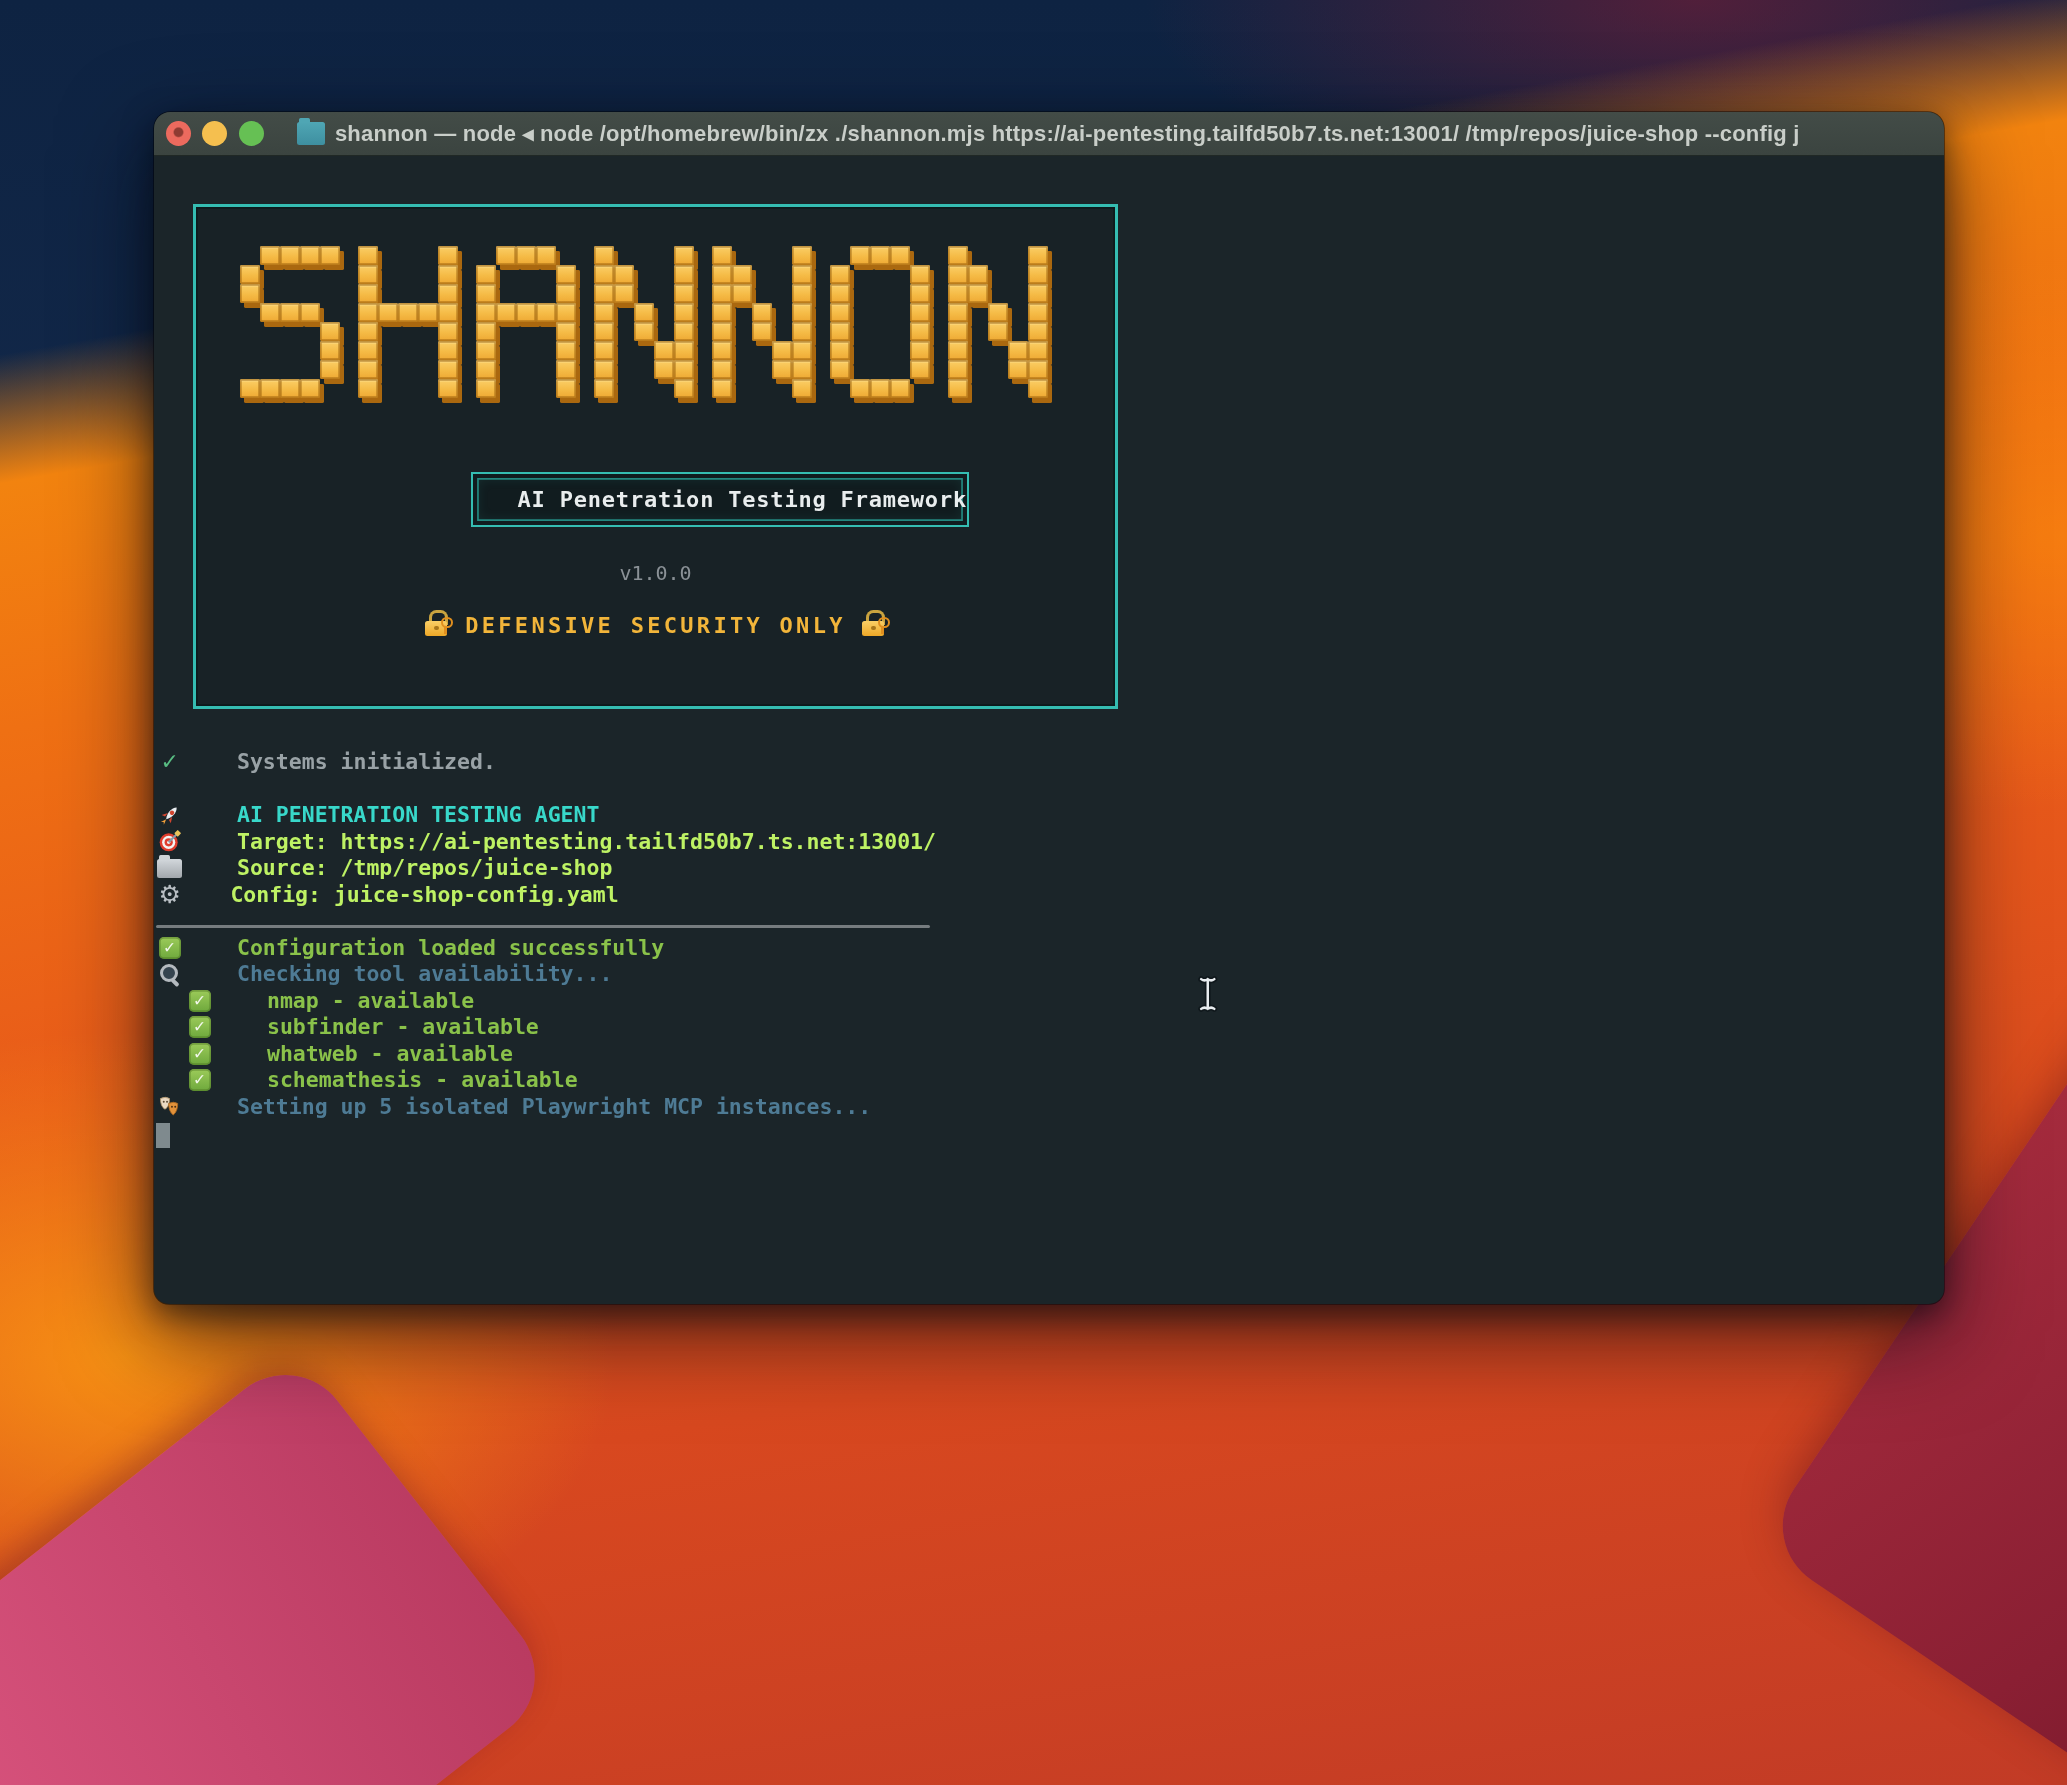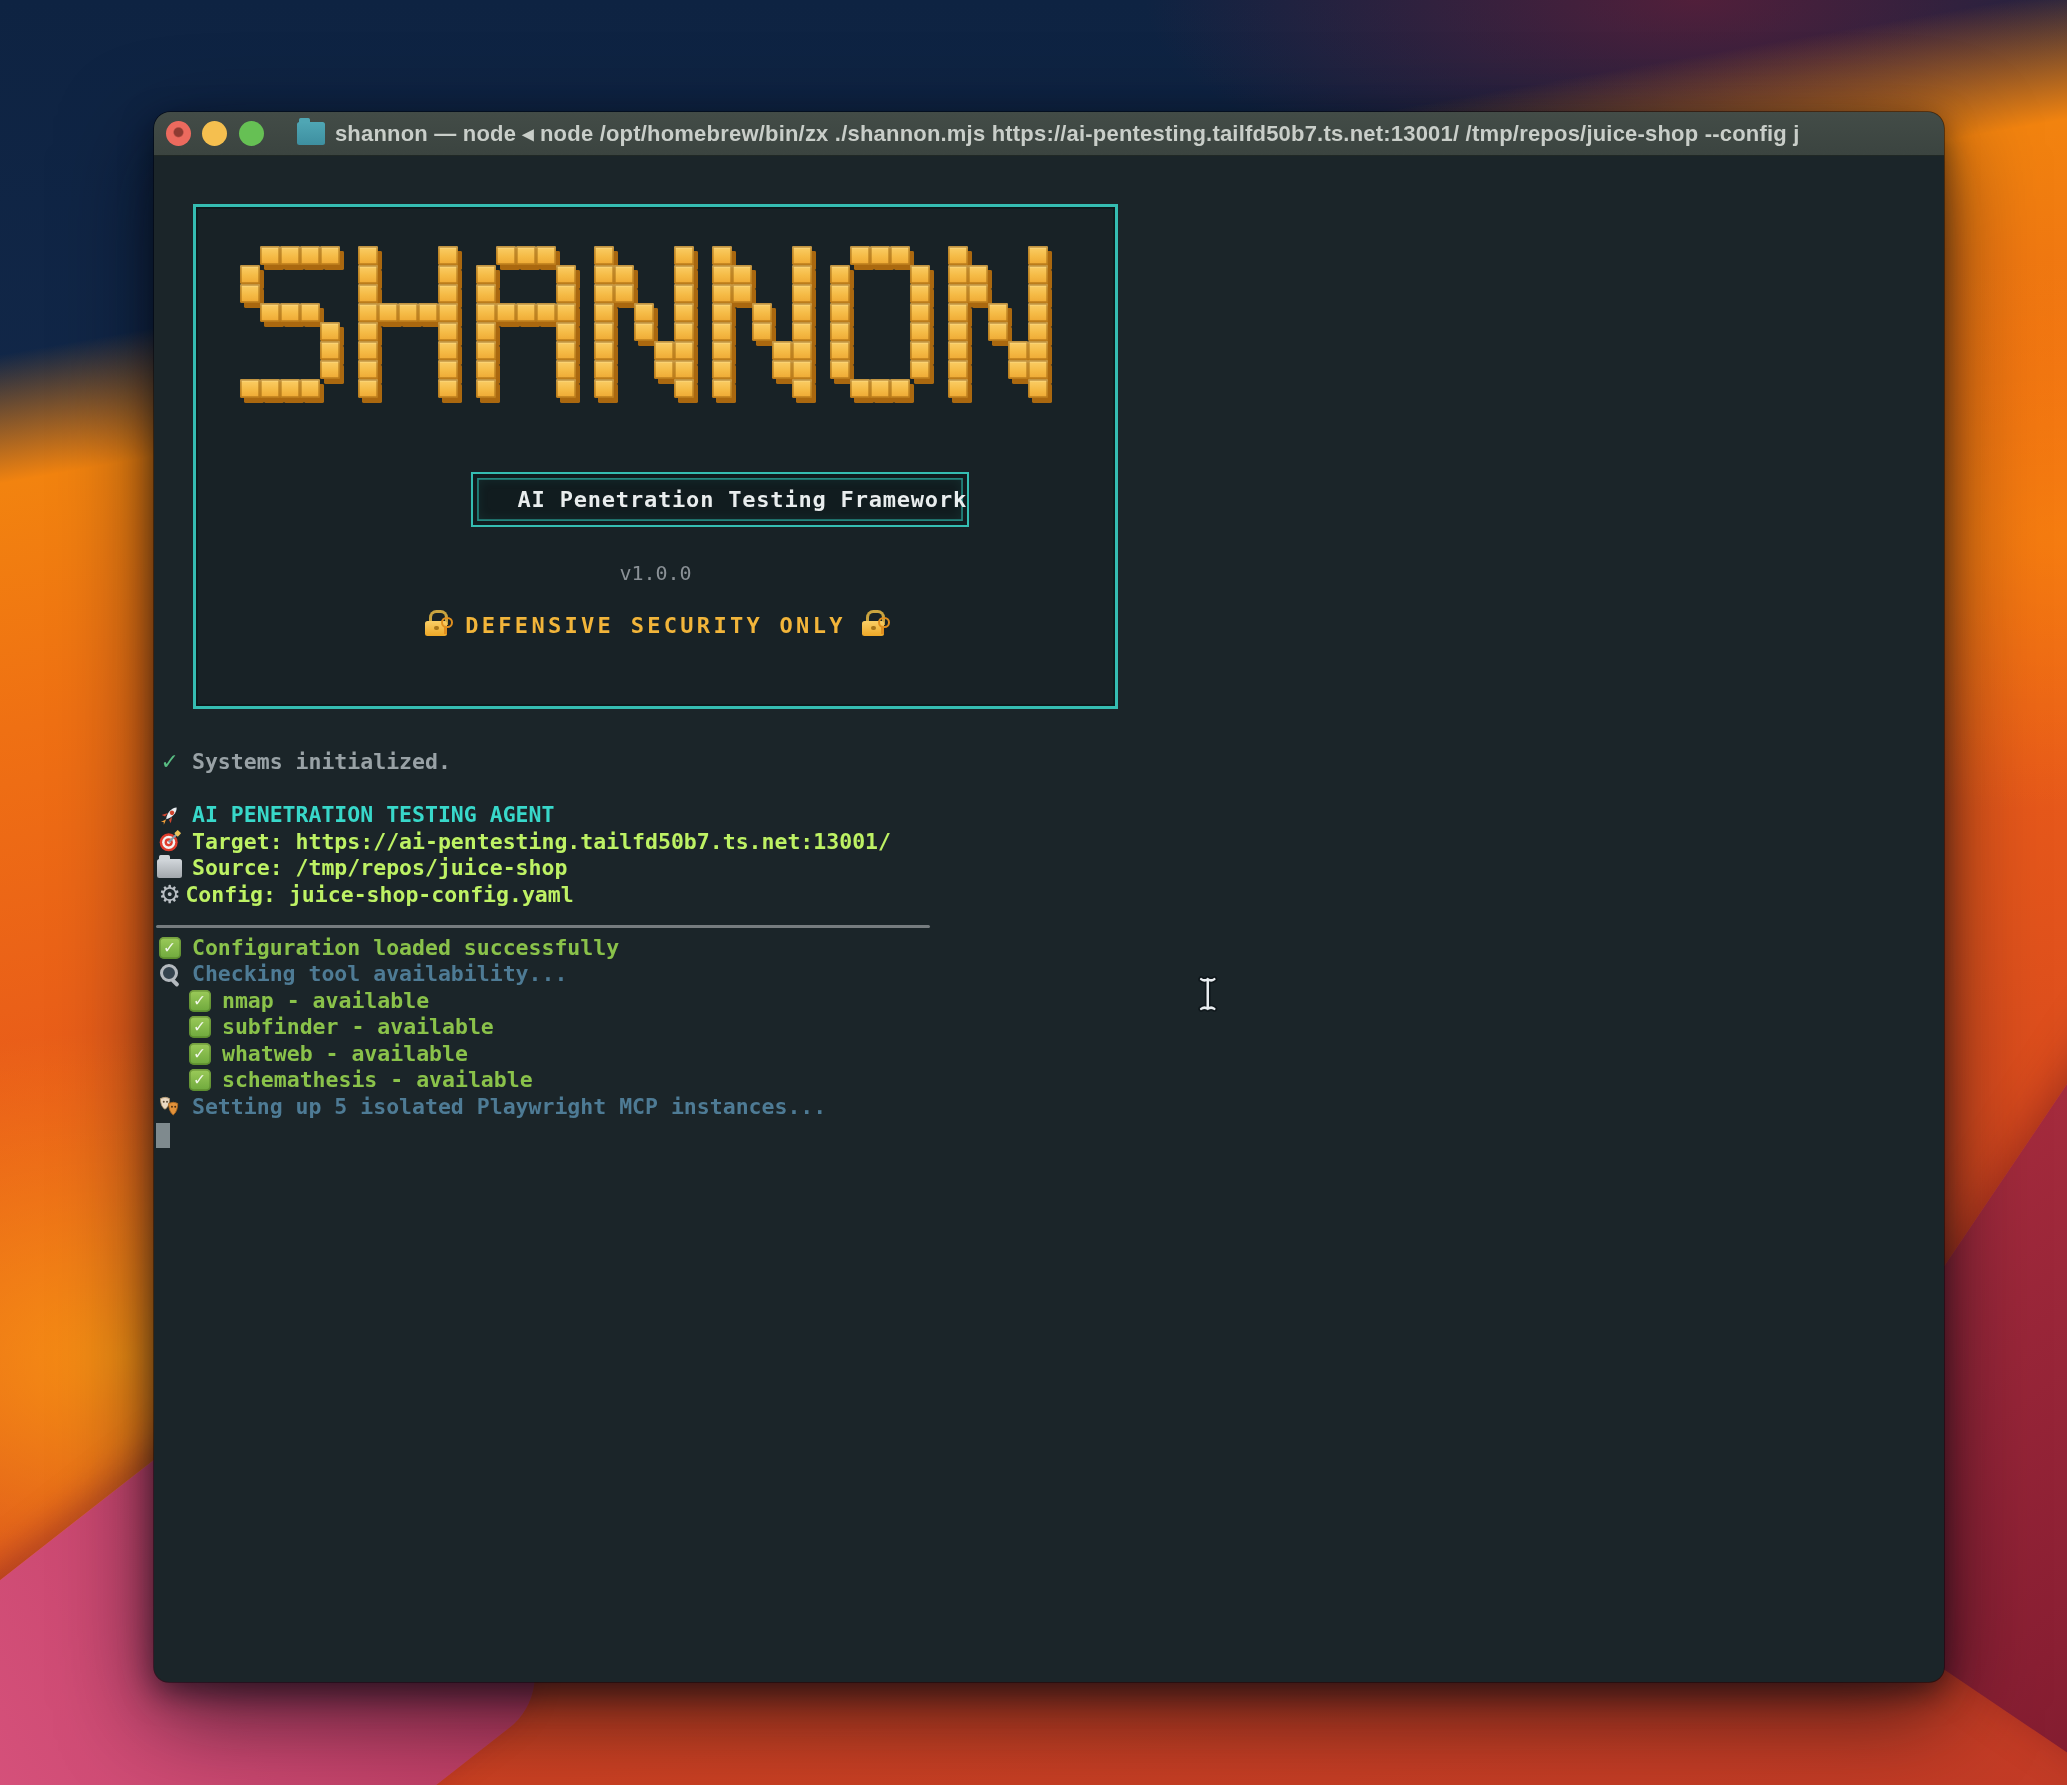--- a/index.html
+++ b/index.html
@@ -34,21 +34,21 @@
     background:linear-gradient(100deg,#ef87a5 0%,#d8537d 35%,#b93a60 100%);
     box-shadow:0 -11.6px 33px rgba(90,10,40,.35);}
   .ribbon-maroon{
     left:1893px;top:1099px;width:628px;height:678px;
     transform:rotate(34deg);
     background:linear-gradient(110deg,#a72c3e 0%,#8a1f33 60%,#701627 100%);
     box-shadow:0 -16.5px 50px rgba(60,5,25,.45);}
 
   
   .window{
-    position:absolute;left:154px;top:112px;width:1790px;height:1570px;
+    position:absolute;left:154px;top:112px;width:1790px;height:1192px;
     border-radius:16.5px 16.5px 15px 15px;
     background:#1b2529;
     box-shadow:0 30px 91px rgba(4,8,16,.65), 0 10px 31px rgba(4,8,16,.55), 0 0 0 0.8px rgba(0,0,0,.55);
     overflow:hidden;
   }
   .titlebar{
     position:absolute;left:0;top:0;right:0;height:44px;
     background:linear-gradient(180deg,#434c47 0%,#3b4440 100%);
     border-bottom:0.8px solid #202825;
     display:flex;align-items:center;padding-left:11.6px;box-sizing:border-box;
@@ -104,21 +104,21 @@
     background:linear-gradient(180deg,#f9ce66,#eda827);}
   .lock .keyhole{position:absolute;left:10.7px;top:15.7px;width:4.1px;height:4.1px;border-radius:50%;
     background:#a8761a;}
   .lock .key{position:absolute;right:-2.5px;top:6.6px;width:7.4px;height:7.4px;border-radius:50%;
     border:2.5px solid #e08f1f;background:transparent;}
   .lock .key::after{content:"";position:absolute;left:0.8px;top:7.4px;width:3.3px;height:8.3px;background:#e08f1f;}
 
   
   .out{position:absolute;left:1.7px;top:593px;font-size:21.5px;line-height:26.5px;}
   .line{height:26.5px;display:flex;align-items:center;white-space:pre;}
-  .line .txt{font-weight:700;}
+  .line .txt{font-weight:700;margin-left:45px;}
   .c-gray .txt{color:#99a2a6;}
   .c-cyan .txt{color:#bef264;}
   .c-cyanb .txt{color:#38d8ca;}
   .c-green .txt{color:#8ac24a;}
   .c-blue .txt{color:#4e7b95;}
   .ind{padding-left:30px;}
   .iconbox{width:28px;height:26.5px;display:inline-flex;align-items:center;justify-content:center;
     margin-right:8.3px;flex:none;}
   .iconbox.tight{margin-right:1.7px;}
   .divider{height:3.3px;width:774px;background:#767c7f;margin-top:10px;border-radius:1.7px;}

